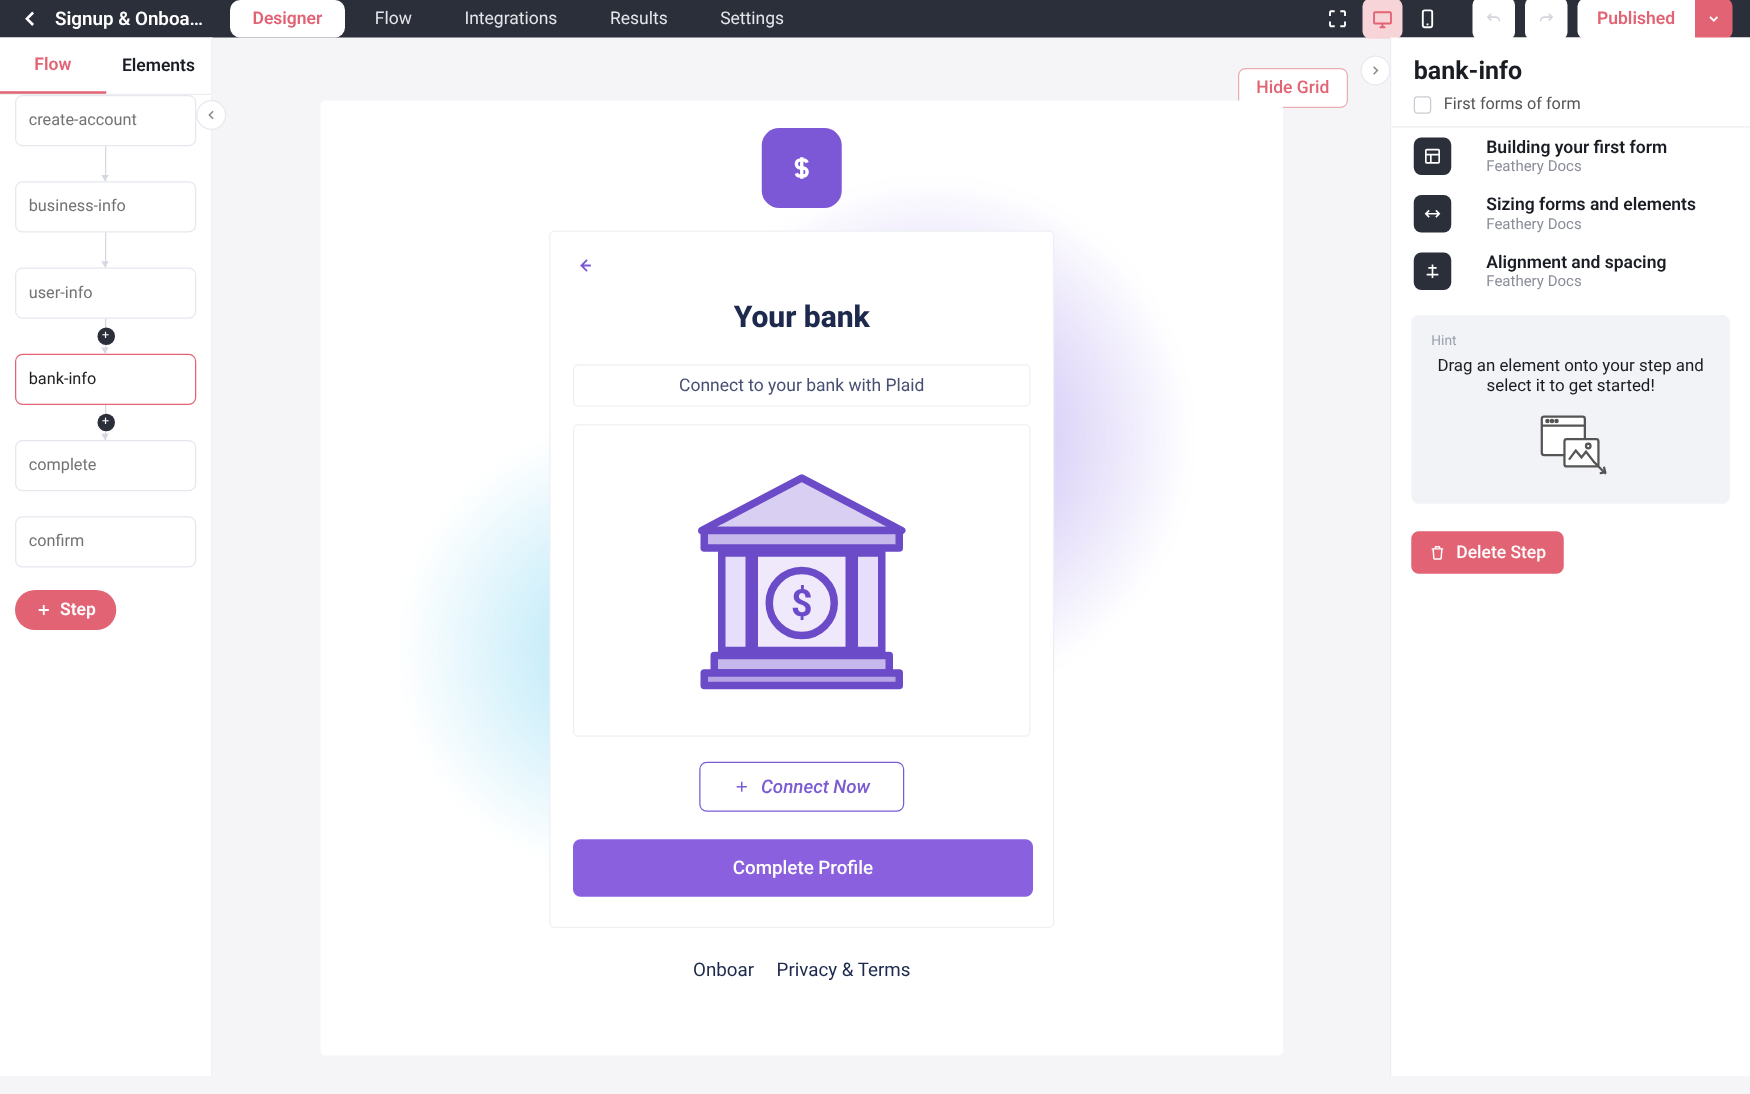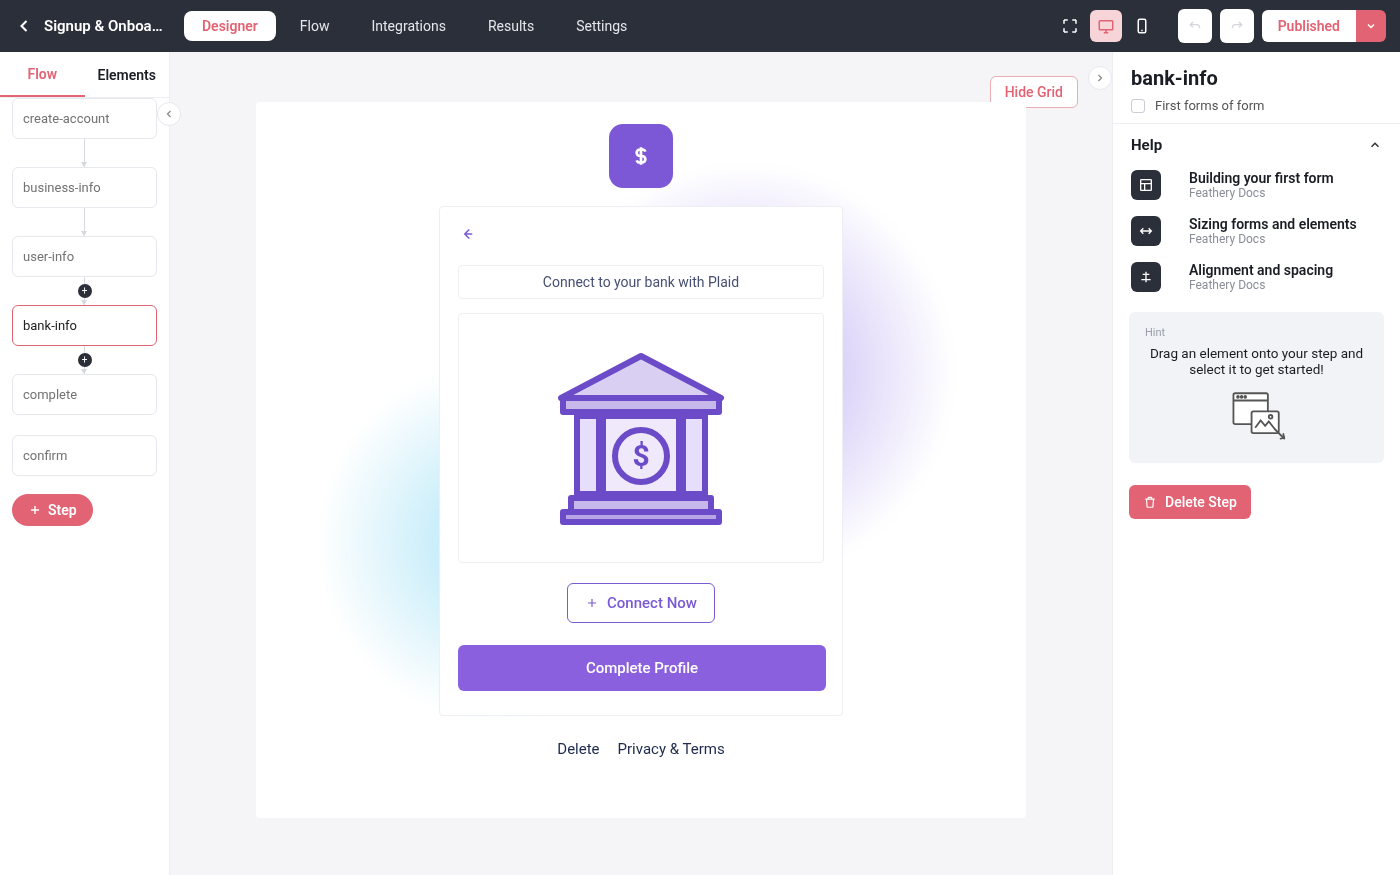--- a/index.html
+++ b/index.html
@@ -1,19 +1,19 @@
 <!DOCTYPE html>
 <html><head>
 <meta charset="utf-8">
 <style>
 * { margin:0; padding:0; box-sizing:border-box; font-family:-apple-system,BlinkMacSystemFont,"Segoe UI",Roboto,sans-serif; }
 body { width:1400px; height:875px; background:#f5f5f7; overflow:hidden; }
 
 
-.topbar { height:52px; background:#2b2f3a; display:flex; align-items:center; padding:0 14px; color:#fff; }
+.topbar { height:30px; background:#2b2f3a; display:flex; align-items:center; padding:0 14px; color:#fff; }
 .back-arrow { width:20px; height:20px; color:#fff; cursor:pointer; }
 .form-name { font-size:15px; font-weight:600; margin-left:10px; max-width:120px; white-space:nowrap; overflow:hidden; text-overflow:ellipsis; }
 .topnav { display:flex; gap:6px; margin-left:20px; }
 .topnav-item { padding:7px 18px; font-size:14px; color:#e4e6ea; border-radius:8px; cursor:pointer; }
 .topnav-item.active { background:#fff; color:#e26373; font-weight:600; }
 .topbar-spacer { flex:1; }
 .view-group { display:flex; gap:4px; margin-right:20px; }
 .view-btn { width:32px; height:32px; border-radius:6px; display:flex; align-items:center; justify-content:center; cursor:pointer; }
 .view-btn.active { background:#f6d4d7; }
 .view-btn svg { width:18px; height:18px; color:#fff; }
@@ -53,24 +53,24 @@
 .collapse-r svg{width:12px;height:12px;color:#888;}
 .artboard { width:770px; margin:30px auto 0; background:#fff; border-radius:4px; overflow:hidden; position:relative; padding-bottom:60px;}
 .blob1{position:absolute; width:420px;height:420px;background:radial-gradient(circle,#8a6ee8 0%,rgba(138,110,232,0) 70%);border-radius:50%;top:60px;right:70px;filter:blur(6px);opacity:.55;}
 .blob2{position:absolute; width:360px;height:360px;background:radial-gradient(circle,#7cd4f2 0%,rgba(124,212,242,0) 70%);border-radius:50%;top:260px;left:60px;filter:blur(6px);opacity:.6;}
 .money-badge{width:64px;height:64px;background:#7d58d6;border-radius:14px;margin:22px auto 0;display:flex;align-items:center;justify-content:center;position:relative;z-index:2;}
 .money-badge svg{width:26px;height:26px;color:#fff;}
 .form-card{position:relative;z-index:2;width:404px;margin:18px auto 0;background:#fff;border:1px solid #edeff4;border-radius:4px;padding:18px 18px 24px;}
 .back-row{height:30px;}
 .back-row svg{width:18px;height:18px;color:#7a5bd3;cursor:pointer;}
 .card-title{text-align:center;font-size:24px;font-weight:800;color:#1d2a4d;margin-top:6px;}
-.card-sub{text-align:center;font-size:14px;color:#475073;margin-top:10px;border:1px solid #edeff4;padding:8px 0;border-radius:4px;}
+.card-sub{text-align:center;font-size:14px;color:#475073;margin-top:24px;border:1px solid #edeff4;padding:8px 0;border-radius:4px;}
 .bank-img{margin-top:14px;border:1px solid #edeff4;border-radius:4px;height:250px;display:flex;align-items:center;justify-content:center;}
 .bank-img svg{width:200px;height:200px;}
-.connect-btn{margin:20px auto 0;width:148px;border:1px solid #7a5bd3;border-radius:6px;color:#7a5bd3;font-size:15px;font-weight:500;padding:10px 0;display:flex;align-items:center;justify-content:center;gap:8px;cursor:pointer;}
+.connect-btn{margin:20px auto 0;width:164px;border:1px solid #7a5bd3;border-radius:6px;color:#7a5bd3;font-size:15px;font-weight:500;padding:10px 0;display:flex;align-items:center;justify-content:center;gap:8px;cursor:pointer;font-style:italic;}
 .complete-btn{margin:22px auto 0;width:368px;background:#8a60df;color:#fff;font-size:15px;font-weight:500;padding:14px 0;border-radius:6px;text-align:center;cursor:pointer;}
 .footer-links{position:relative;z-index:2;display:flex;gap:18px;justify-content:center;margin-top:24px;}
 .footer-links span{font-size:15px;color:#1d2a4d;cursor:pointer;}
 
 
 .panel-right { width:288px; background:#fff; border-left:1px solid #eceef2; display:flex; flex-direction:column; }
 .pr-head{padding:14px 18px 10px;}
 .pr-title{font-size:20px;font-weight:700;color:#1a1d24;}
 .pr-check{display:flex;align-items:center;gap:10px;margin-top:8px;font-size:13px;color:#555;}
 .pr-check .box{width:14px;height:14px;border:1.5px solid #c9ccd4;border-radius:3px;}
@@ -208,20 +208,21 @@
       <div class="blob2"></div>
       <div class="money-badge">
         <svg viewBox="0 0 24 24" fill="none" stroke="currentColor" stroke-width="2.5">
             <path d="M12 4v16M16 8a3 3 0 00-3-2h-2a3 3 0 000 6h2a3 3 0 010 6h-2a3 3 0 01-3-2"></path>
           </svg>
       </div>
       <div class="form-card">
         <div class="back-row"><span><svg viewBox="0 0 24 24" fill="none" stroke="currentColor" stroke-width="2">
                 <path d="M15 6l-6 6 6 6M9 12h10"></path>
               </svg></span></div>
+        <div class="card-title">Your bank</div>
         <div class="card-sub">Connect to your bank with Plaid</div>
         <div class="bank-img">
           <svg viewBox="0 0 200 200">
             <g stroke="#6b4bc8" stroke-width="6" fill="#d9cff2" stroke-linejoin="round">
               <polygon points="100,18 180,60 20,60"></polygon>
               <rect x="22" y="60" width="156" height="14" fill="#c7b8ec"></rect>
               <rect x="30" y="160" width="140" height="14" fill="#c7b8ec"></rect>
               <rect x="22" y="174" width="156" height="10" fill="#b7a5e5"></rect>
               <rect x="36" y="78" width="22" height="78" fill="#e6defa"></rect>
               <rect x="142" y="78" width="22" height="78" fill="#e6defa"></rect>
@@ -233,41 +234,35 @@
         </div>
         <div class="connect-btn">
           <svg viewBox="0 0 24 24" width="14" height="14" fill="none" stroke="currentColor" stroke-width="2">
               <path d="M12 5v14M5 12h14"></path>
             </svg>
           <span>Connect Now</span>
         </div>
         <div class="complete-btn">Complete Profile</div>
       </div>
       <div class="footer-links">
-        <span>Delete</span>
+        <span>Onboar</span>
         <span>Privacy &amp; Terms</span>
       </div>
     </div>
   </div>
 
   <div class="panel-right">
     <div class="pr-head">
       <div class="pr-title">bank-info</div>
       <div class="pr-check">
         <div class="box"></div>
         <span>First forms of form</span>
       </div>
     </div>
     <div class="pr-divider"></div>
-    <div class="help-head">
-      <span>Help</span>
-      <svg viewBox="0 0 24 24" fill="none" stroke="currentColor" stroke-width="2.5">
-          <path d="M6 15l6-6 6 6"></path>
-        </svg>
-    </div>
 
     <div class="help-item">
       <div class="help-icon">
           <svg viewBox="0 0 24 24" fill="none" stroke="currentColor" stroke-width="2">
             <rect x="4" y="4" width="16" height="16" rx="1"></rect>
             <path d="M4 10h16M10 10v10"></path>
           </svg>
         </div>
       <div class="help-txt">
           <div class="t1">Building your first form</div>

